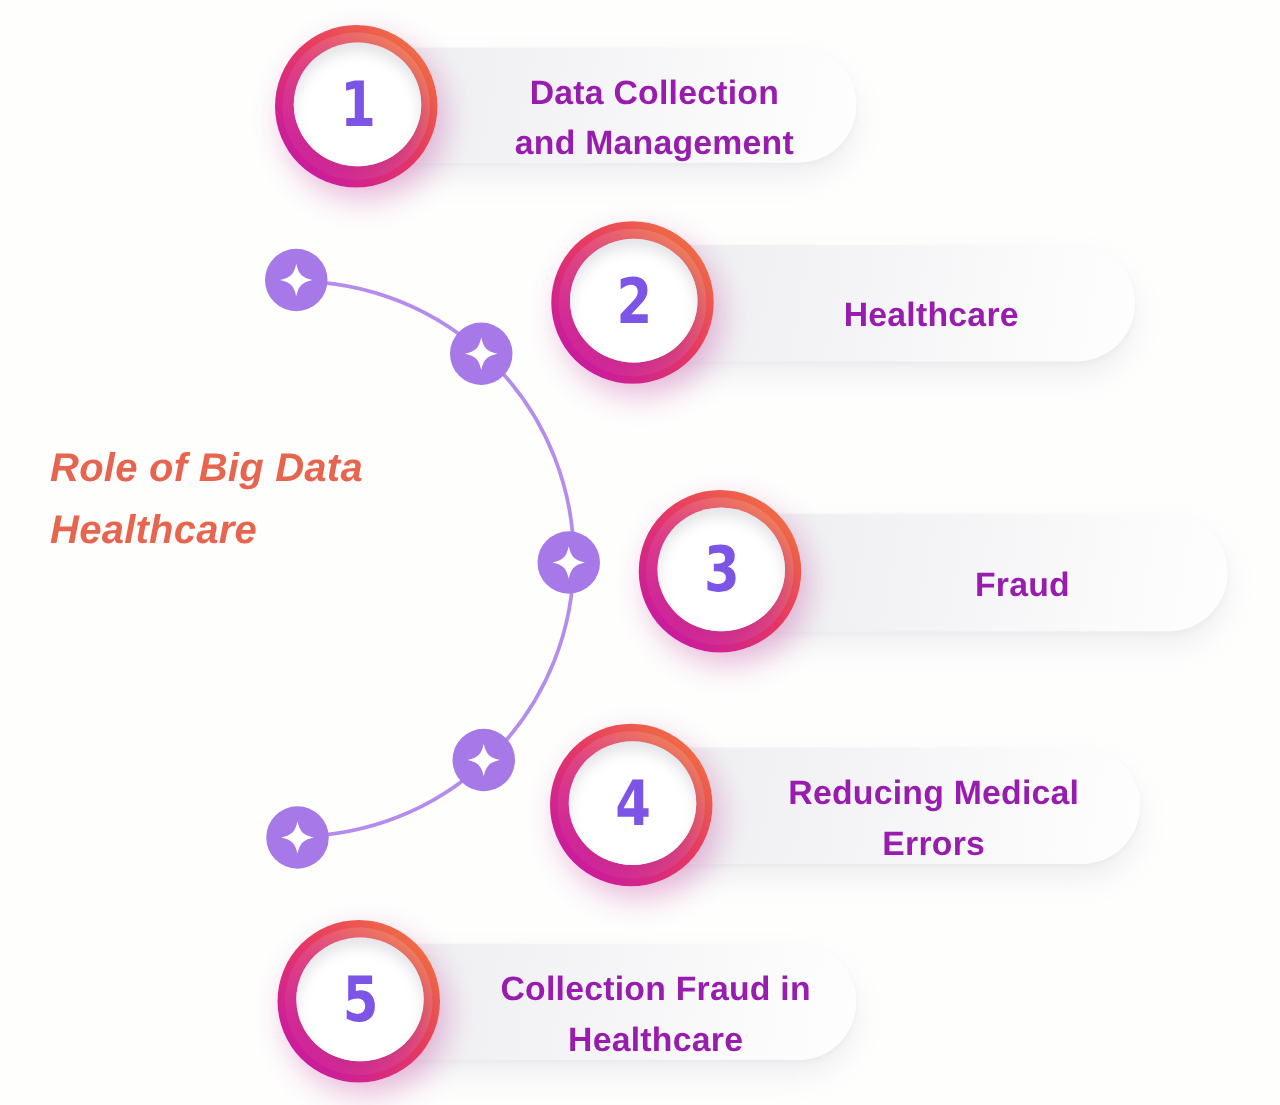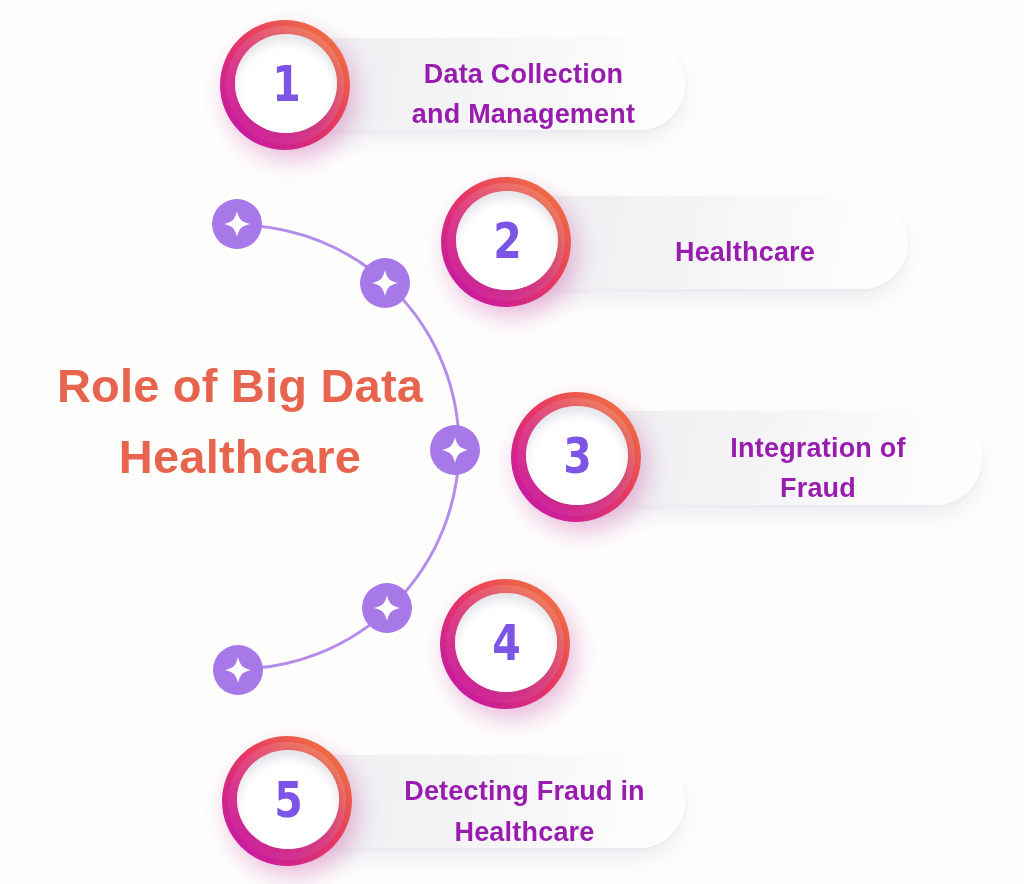--- a/index.html
+++ b/index.html
@@ -8,24 +8,25 @@
   .canvas {
     position:relative;
     width:1024px; height:884px;
     background:#fefefd;
     overflow:hidden;
   }
   .connector-svg { position:absolute; left:0; top:0; width:1024px; height:884px; pointer-events:none; }
 
   .title {
     position:absolute; left:40px; top:350px; width:400px;
-    text-align:center;
+    text-align:left;
     color:#e7654e;
-    font-size:47px; font-weight:800; line-height:1.52;
+    font-size:32px; font-weight:800; line-height:1.52;
     letter-spacing:0.2px;
+    font-style:italic;
   }
   .title span { display:block; }
 
   .item { position:absolute; left:0; top:0; width:100%; height:100%; pointer-events:none; }
 
   .pill {
     position:absolute;
     left:var(--px); top:var(--py); width:var(--pw); height:var(--ph);
     border-radius:calc(var(--ph) / 2);
     background:linear-gradient(100deg, #ededf0 0%, #f4f4f6 45%, #fbfbfc 80%, #fefefe 100%);
@@ -131,45 +132,50 @@
       <div class="badge-mid"></div>
       <div class="badge-inner">
         <span class="num">2</span>
       </div>
     </div>
   </div>
 
   <div class="item" style="--bx:511px; --by:392px; --px:570px; --py:411px; --pw:412px; --ph:94px;">
     <div class="pill">
       <div class="label">
-        <span>Integration of</span>
         <span>Fraud</span>
       </div>
     </div>
     <div class="badge">
       <div class="badge-mid"></div>
       <div class="badge-inner">
         <span class="num">3</span>
       </div>
     </div>
   </div>
 
   <div class="item" style="--bx:440px; --by:579px; --px:498px; --py:598px; --pw:414px; --ph:93px;">
+    <div class="pill">
+      <div class="label">
+        <span>Reducing Medical</span>
+        <span>Errors</span>
+      </div>
+    </div>
     <div class="badge">
       <div class="badge-mid"></div>
       <div class="badge-inner">
         <span class="num">4</span>
       </div>
     </div>
   </div>
 
   <div class="item" style="--bx:222px; --by:736px; --px:280px; --py:755px; --pw:405px; --ph:93px;">
     <div class="pill">
       <div class="label">
-        <span>Detecting Fraud in</span>
+        <span>Collection Fraud in</span>
         <span>Healthcare</span>
       </div>
     </div>
     <div class="badge">
       <div class="badge-mid"></div>
       <div class="badge-inner">
         <span class="num">5</span>
       </div>
     </div>
   </div>

